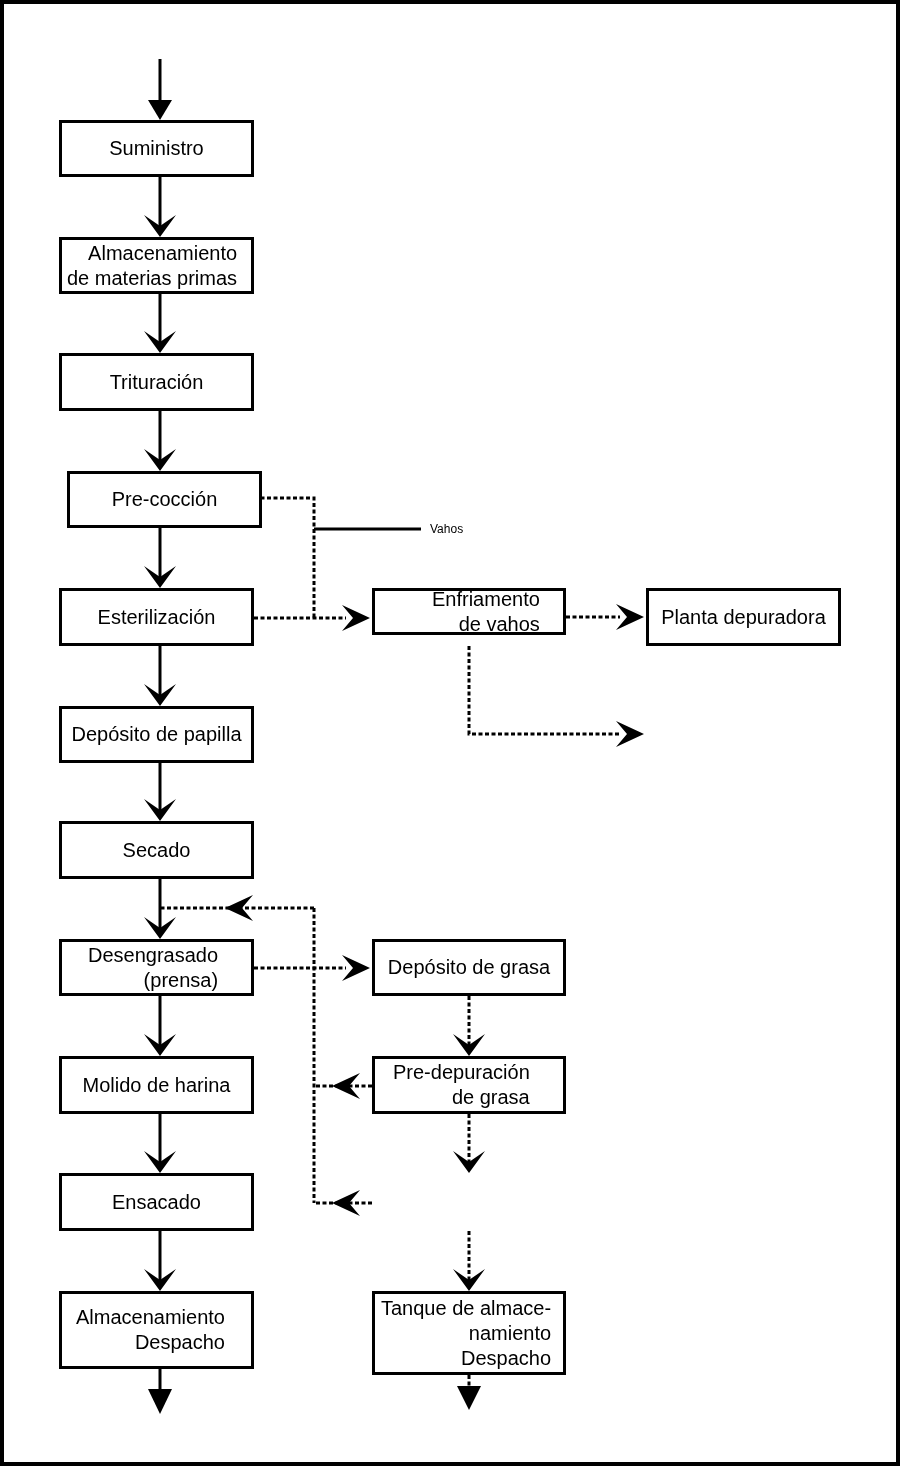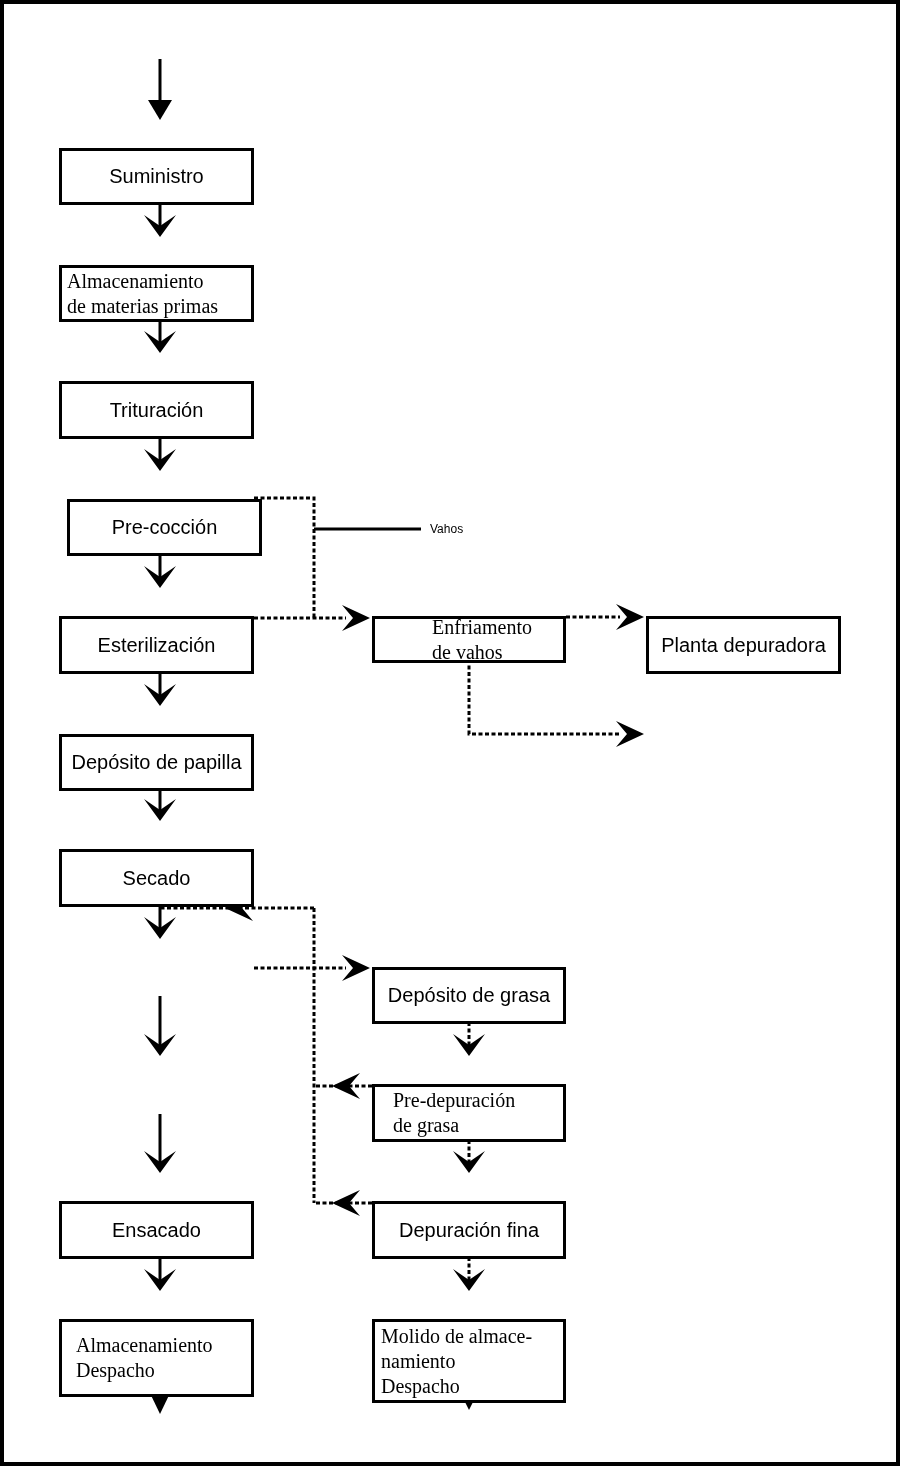--- a/index.html
+++ b/index.html
@@ -30,26 +30,24 @@
     border: 3px solid #000000;
     background: #ffffff;
     color: #000000;
     display: flex;
     align-items: center;
     justify-content: center;
     text-align: center;
     font-size: 20px;
     line-height: 25px;
     white-space: pre-line;
-    margin-top: 28px;
   }
   .node.left {
     justify-content: flex-start;
-    text-align: left;
-    font-family: Liberation Serif, serif;
+    text-align: right;
   }
   .float-label {
     position: absolute;
     color: #000000;
     font-size: 12px;
     line-height: 24px;
     white-space: nowrap;
   }
   .edge {
     stroke: #000000;
@@ -210,21 +208,28 @@
   </div>
 
   <div class="node" style="left:55px; top:702px; width:195px; height:57px;">
     <span>Depósito de papilla</span>
   </div>
 
   <div class="node" style="left:55px; top:817px; width:195px; height:58px;">
     <span>Secado</span>
   </div>
 
-
+  <div class="node left" style="left:55px; top:935px; width:195px; height:57px; padding-left:26px;">
+    <span>Desengrasado
+(prensa)</span>
+  </div>
+
+  <div class="node" style="left:55px; top:1052px; width:195px; height:58px;">
+    <span>Molido de harina</span>
+  </div>
 
   <div class="node" style="left:55px; top:1169px; width:195px; height:58px;">
     <span>Ensacado</span>
   </div>
 
   <div class="node left" style="left:55px; top:1287px; width:195px; height:78px; padding-left:14px;">
     <span>Almacenamiento
 Despacho</span>
   </div>
 
@@ -235,26 +240,23 @@
 
   <div class="node" style="left:368px; top:935px; width:194px; height:57px;">
     <span>Depósito de grasa</span>
   </div>
 
   <div class="node left" style="left:368px; top:1052px; width:194px; height:58px; padding-left:18px;">
     <span>Pre-depuración
 de grasa</span>
   </div>
 
-  <div class="node" style="left:368px; top:1169px; width:194px; height:58px;">
-    <span>Depuración fina</span>
-  </div>
 
   <div class="node left" style="left:368px; top:1287px; width:194px; height:84px; padding-left:6px;">
-    <span>Molido de almace-
+    <span>Tanque de almace-
 namiento
 Despacho</span>
   </div>
 
   <div class="node" style="left:642px; top:584px; width:195px; height:58px;">
     <span>Planta depuradora</span>
   </div>
 
 
   <span class="float-label" style="left:426px; top:513px;">Vahos</span>

